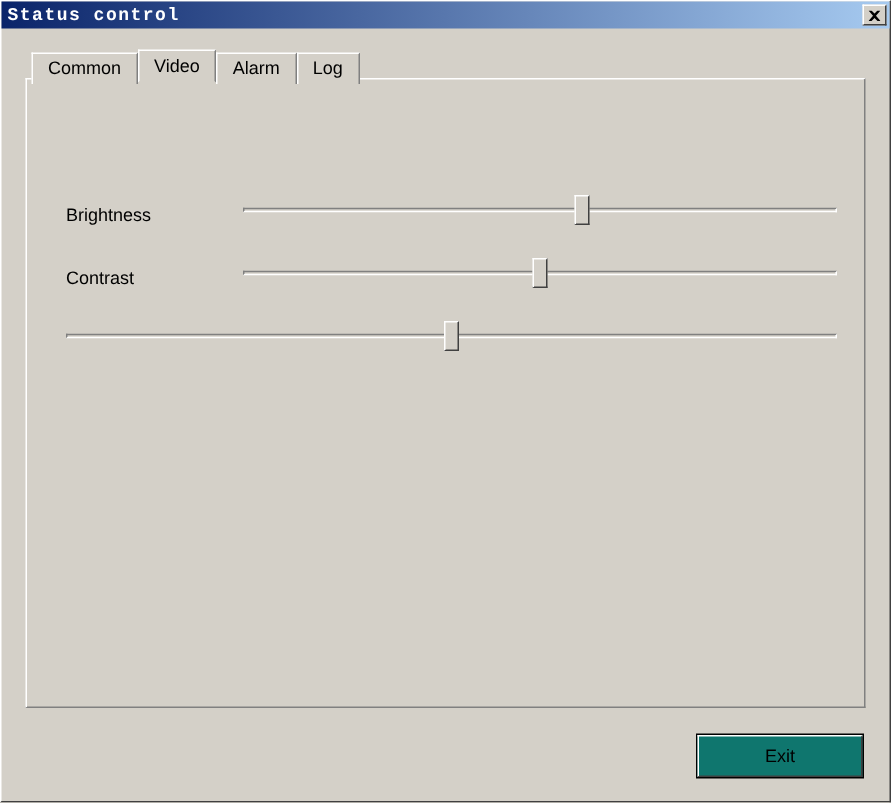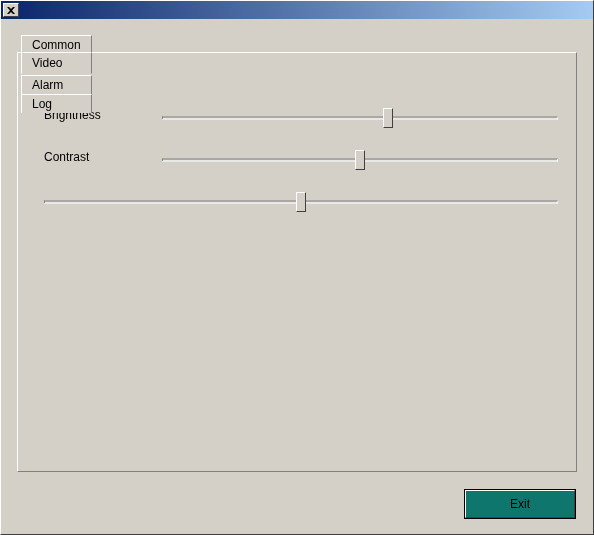--- a/index.html
+++ b/index.html
@@ -53,21 +53,20 @@
     left: 2px; right: 2px;
     top: 20px; bottom: 2px;
     background: #d4d0c8;
   }
 
   .tabstrip {
     position: absolute;
     left: 18px; top: 12px;
     display: flex;
     z-index: 2;
-    flex-direction: column;
   }
   .tab {
     padding: 3px 10px 3px 10px;
     margin-right: 0;
     border-top: 1px solid #fff;
     border-left: 1px solid #fff;
     border-right: 1px solid #808080;
     border-bottom: none;
     background: #d4d0c8;
     position: relative;
@@ -101,21 +100,21 @@
   }
 
   .slider-grid {
     position: absolute;
     top: 55px;
     left: 26px;
     right: 18px;
   }
   .slider-row {
     display: flex;
-    align-items: flex-start;
+    align-items: flex-end;
     height: 42px;
     gap: 10px;
   }
   .slider-label {
     width: 108px;
     font-family: Tahoma, Arial, sans-serif;
     font-size: 12px;
   }
   .slider-track-wrap {
     flex: 1;
@@ -161,20 +160,21 @@
     font-family: Tahoma, Arial, sans-serif;
     font-size: 12px;
     cursor: pointer;
   }
 </style>
 </head>
 <body>
 
 <div class="window">
   <div class="titlebar">
+    <span class="title">Status control</span>
     <div class="close-btn">
       <span>
         <svg width="8" height="7" viewBox="0 0 8 7">
           <path d="M0 0 L2 0 L4 2 L6 0 L8 0 L5 3.5 L8 7 L6 7 L4 5 L2 7 L0 7 L3 3.5 Z" fill="#000"></path>
         </svg>
       </span>
     </div>
   </div>
 
   <div class="client">

